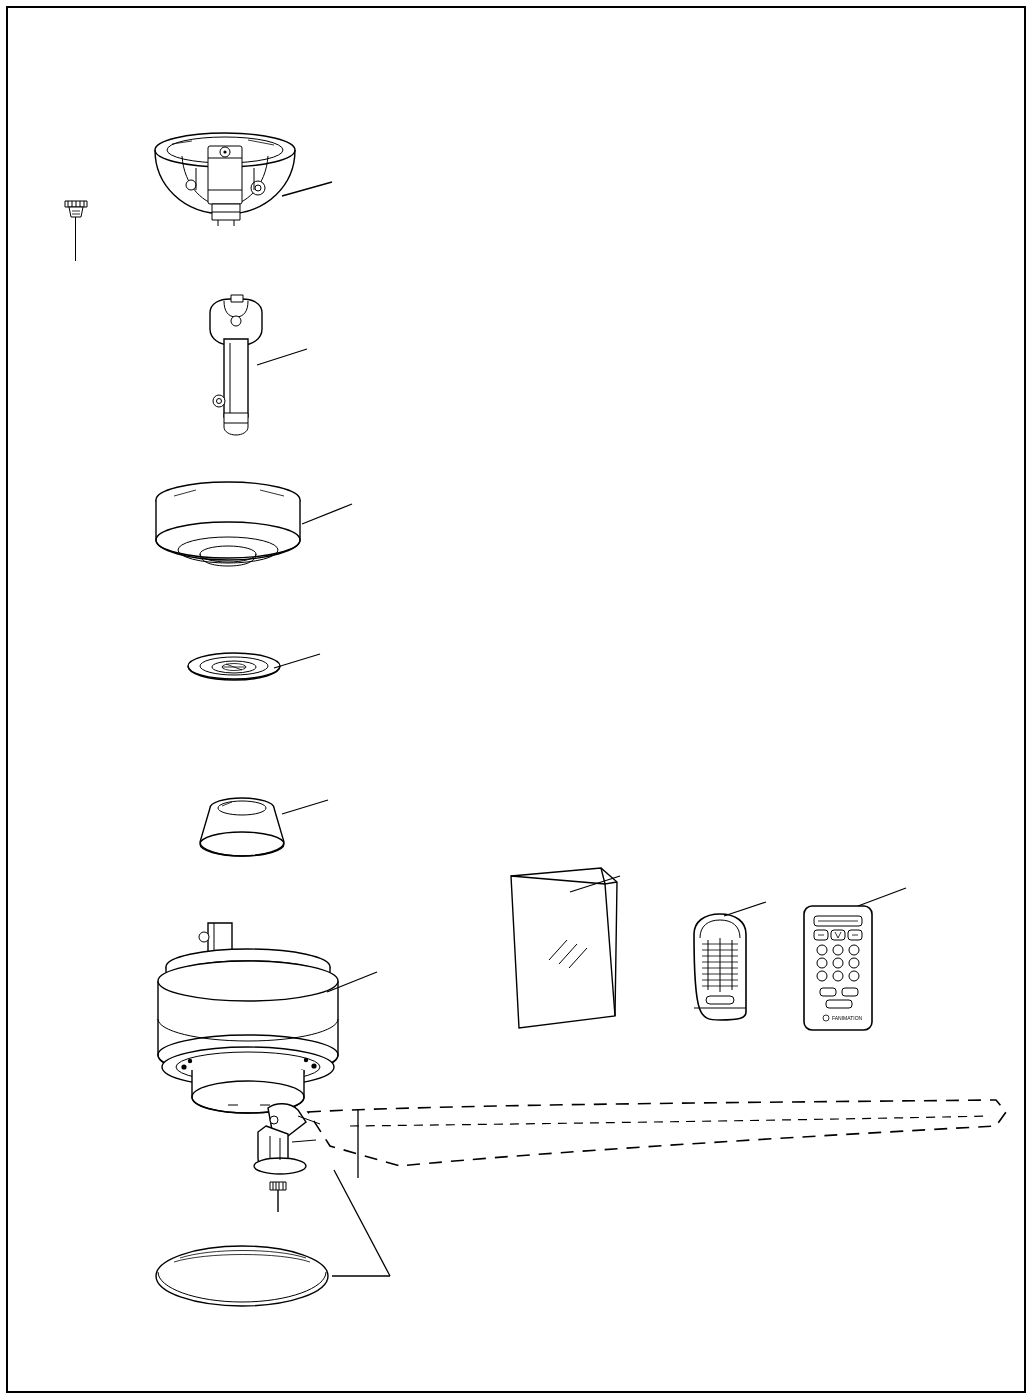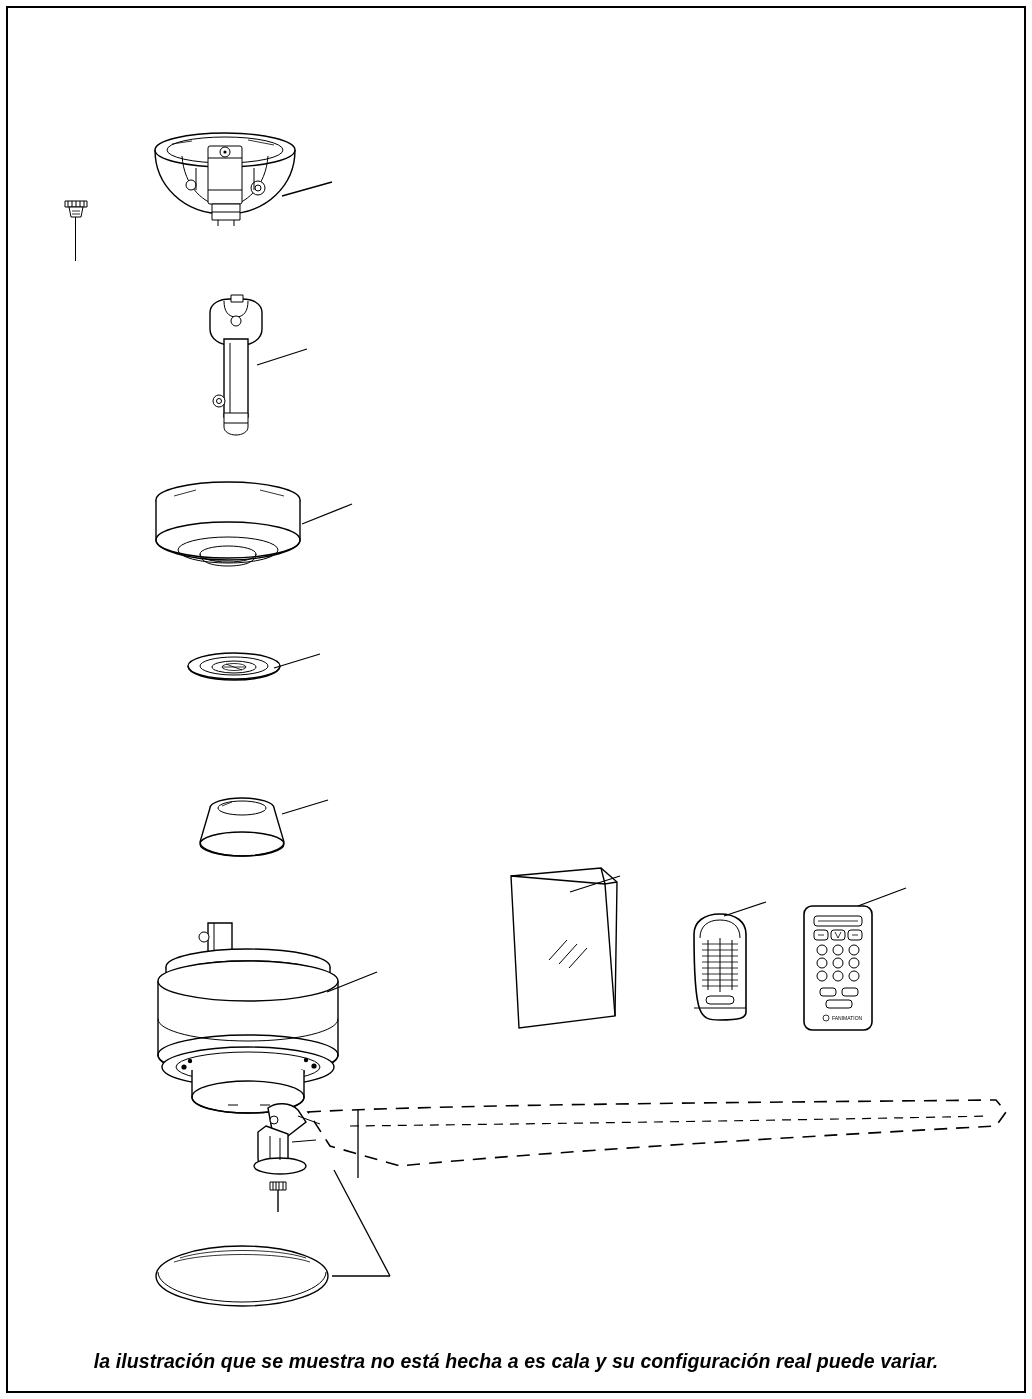--- a/index.html
+++ b/index.html
@@ -296,15 +296,14 @@
       <rect class="rc-btn" x="26" y="100" width="26" height="8" rx="3"></rect>
 
       <circle class="ln-h" cx="26" cy="118" r="3"></circle>
       <text class="tiny-txt" x="32" y="120">FANIMATION</text>
     </svg>
   </div>
   <svg class="fig" style="left:856px; top:884px;" width="60" height="26">
     <path class="leader" d="M2 22 L50 4"></path>
   </svg>
 
-  <div class="caption">la ilustración que se muestra no está hecha a es cala y su configuración real puede variar.</div>
 
 </div>
 
 </body></html>

